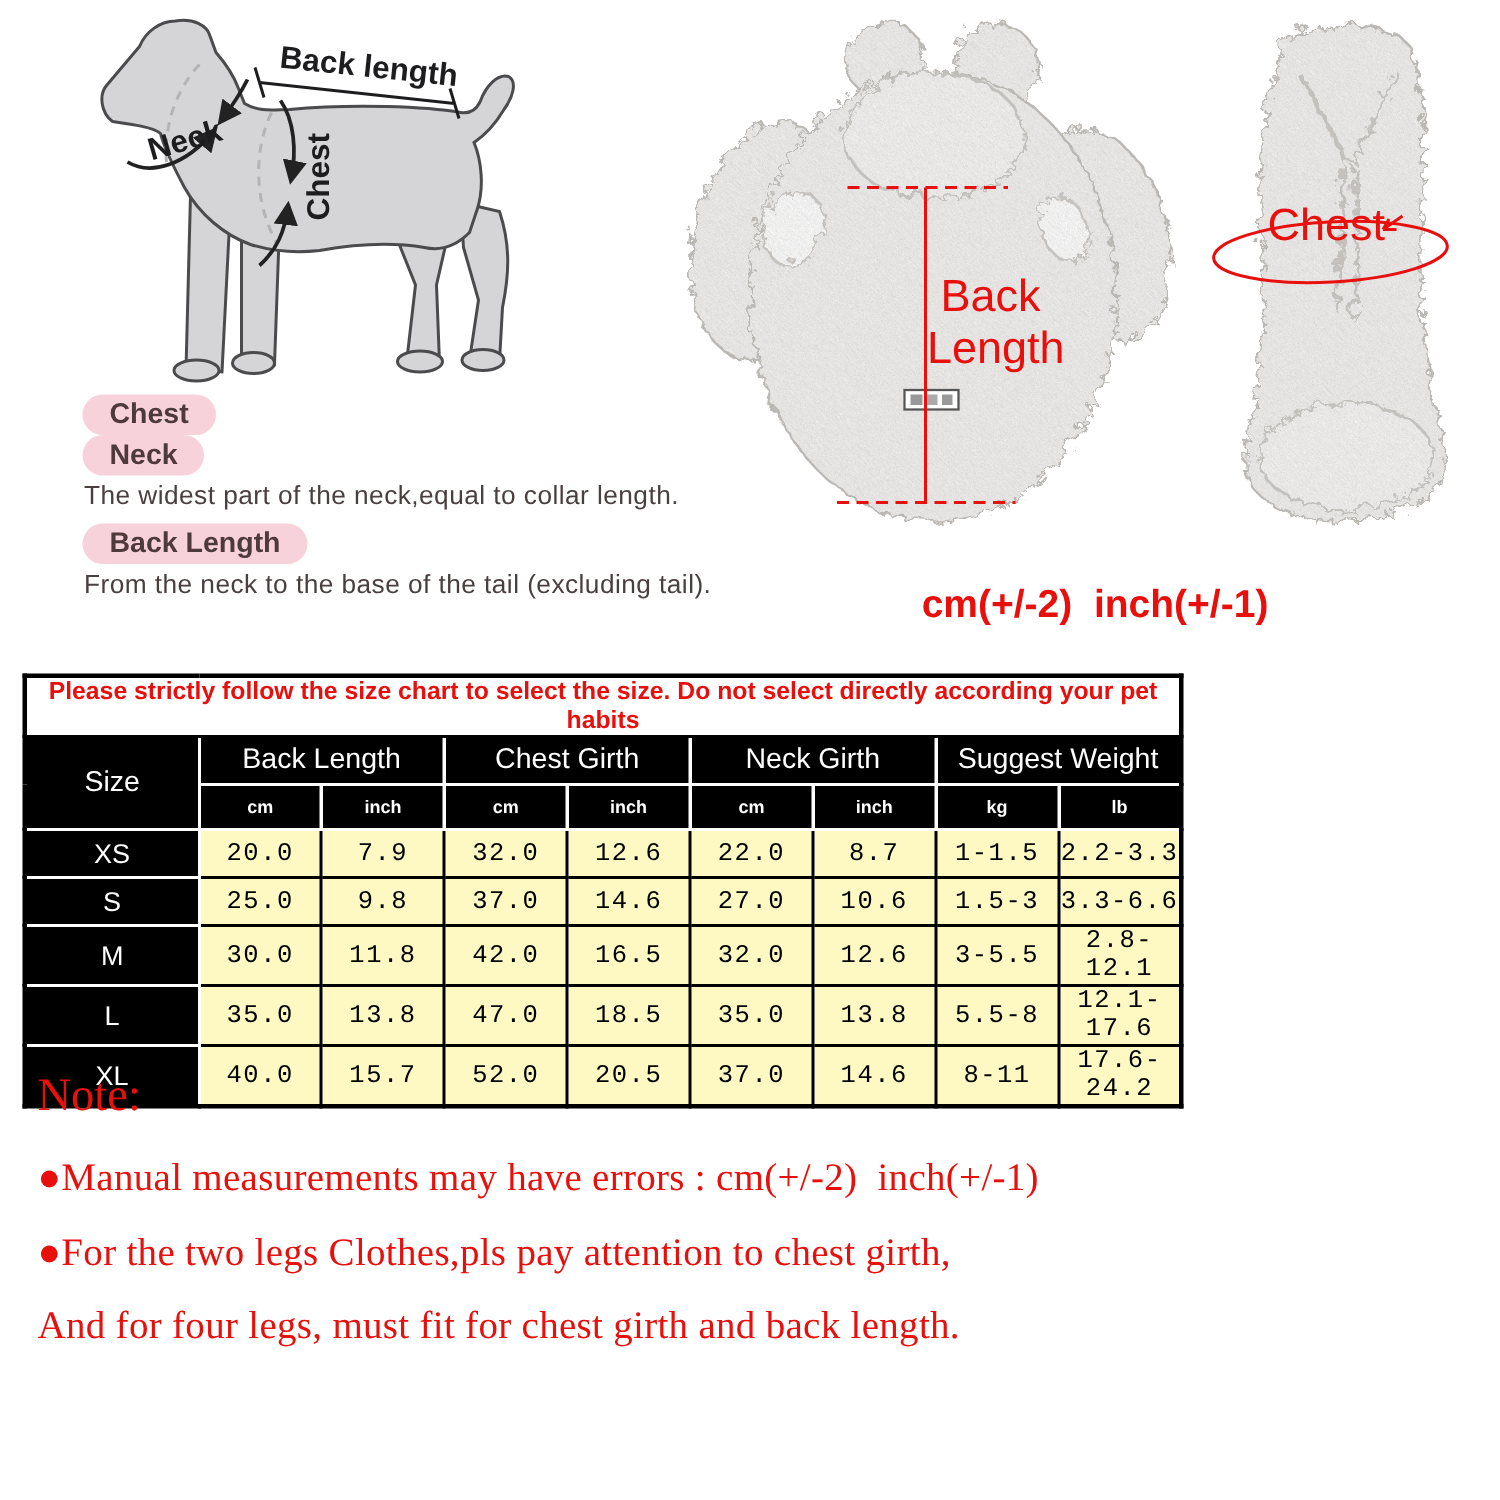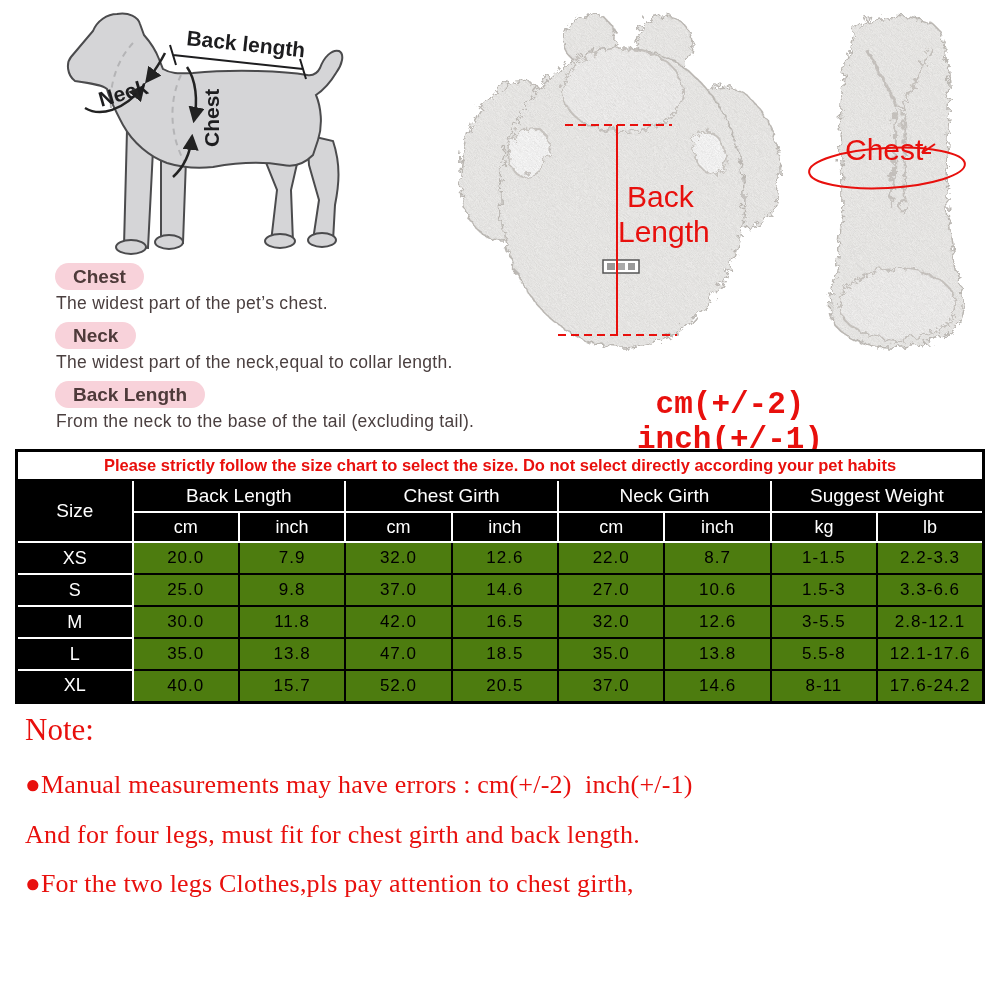--- a/index.html
+++ b/index.html
@@ -25,37 +25,37 @@
   .tag-rect{fill:#fff;stroke:#555;stroke-width:1.5;}
 
   
   .defs-block{position:absolute;left:55px;top:263px;width:440px;}
   .pill{display:inline-block;background:var(--pill-pink,#f8d2da);color:var(--pill-text,#4e3a3a);
         font-weight:bold;font-size:19px;line-height:21px;padding:3px 18px;border-radius:14px;}
   .def-text{font-size:17.5px;color:var(--body-text,#4a3f3f);margin:3px 0 8px 1px;letter-spacing:.3px;}
 
   
   .tolerance{position:absolute;left:580px;top:387px;width:300px;text-align:center;
-             font-family:Liberation Mono, monospace;font-weight:bold;font-size:31px;
+             font-family:Liberation Sans, sans-serif;font-weight:bold;font-size:26px;
              color:var(--accent-red,#e8100d);white-space:pre-wrap;}
 
   
-  table.size-chart{position:absolute;left:15px;top:449px;width:970px;height:247px;
+  table.size-chart{position:absolute;left:15px;top:449px;width:774px;height:247px;
                    border-collapse:collapse;table-layout:fixed;border:3px solid #000;}
   .size-chart th,.size-chart td{text-align:center;vertical-align:middle;padding:0;overflow:hidden;}
   tr.notice-row td{background:#fff;color:var(--accent-red,#e8100d);font-weight:bold;
                    font-size:16.5px;border:2px solid #000;height:27px;}
   .size-chart thead th{background:var(--header-bg,#000);color:var(--header-text,#fff);
                        border:2px solid #fff;font-weight:normal;}
   tr.group-row th{font-size:19px;height:30px;}
-  tr.sub-row th{font-size:18px;height:28px;}
+  tr.sub-row th{font-size:12px;height:28px;font-weight:bold;}
   th.size-head{font-size:19px;}
   .size-chart tbody th{background:var(--header-bg,#000);color:var(--header-text,#fff);
                        font-size:18px;font-weight:normal;border:2px solid #fff;margin-top:13px;}
-  .size-chart tbody td{background:#4d7c0f;color:#000;font-family:Liberation Sans, sans-serif;
+  .size-chart tbody td{background:#fef9c3;color:#000;font-family:Liberation Mono, monospace;
                        font-size:17px;border:2px solid #000;letter-spacing:1px;}
   .size-chart tbody tr{height:32px;}
 
   
   .notes{position:absolute;left:25px;top:714px;width:960px;font-family:"Liberation Serif",serif;
          font-weight:normal;color:var(--accent-red,#e8100d);}
   .notes .title{font-size:31px;margin:0 0 26px 0;line-height:1;}
   .notes .note-line{font-size:26px;margin:0 0 21px 0;line-height:1.1;letter-spacing:.2px;white-space:pre-wrap;}
 </style>
 </head>
@@ -183,21 +183,20 @@
     </g>
 
     <ellipse class="red-line" cx="92" cy="168" rx="78" ry="20" transform="rotate(-3 92 168)" stroke-width="2.5"></ellipse>
     <text class="red-text" x="50" y="160" font-size="28">Chest</text>
     <path class="red-line" d="M 140,144 L 127,153 M 127,153 L 136,153 M 127,153 L 131,146" stroke-width="2"></path>
   </svg>
 
   <div class="defs-block">
     <div class="def">
       <span class="pill">Chest</span>
-      <div class="def-text">The widest part of the pet’s chest.</div>
     </div>
     <div class="def">
       <span class="pill">Neck</span>
       <div class="def-text">The widest part of the neck,equal to collar length.</div>
     </div>
     <div class="def">
       <span class="pill">Back Length</span>
       <div class="def-text">From the neck to the base of the tail (excluding tail).</div>
     </div>
   </div>
@@ -286,17 +285,17 @@
           <td>14.6</td>
           <td>8-11</td>
           <td>17.6-24.2</td>
         </tr>
       </tbody>
   </table>
 
   <div class="notes">
     <p class="title">Note:</p>
     <p class="note-line">●Manual measurements may have errors : cm(+/-2)  inch(+/-1)</p>
+    <p class="note-line">●For the two legs Clothes,pls pay attention to chest girth,</p>
     <p class="note-line">And for four legs, must fit for chest girth and back length.</p>
-    <p class="note-line">●For the two legs Clothes,pls pay attention to chest girth,</p>
   </div>
 
 </div>
 
 </body></html>

